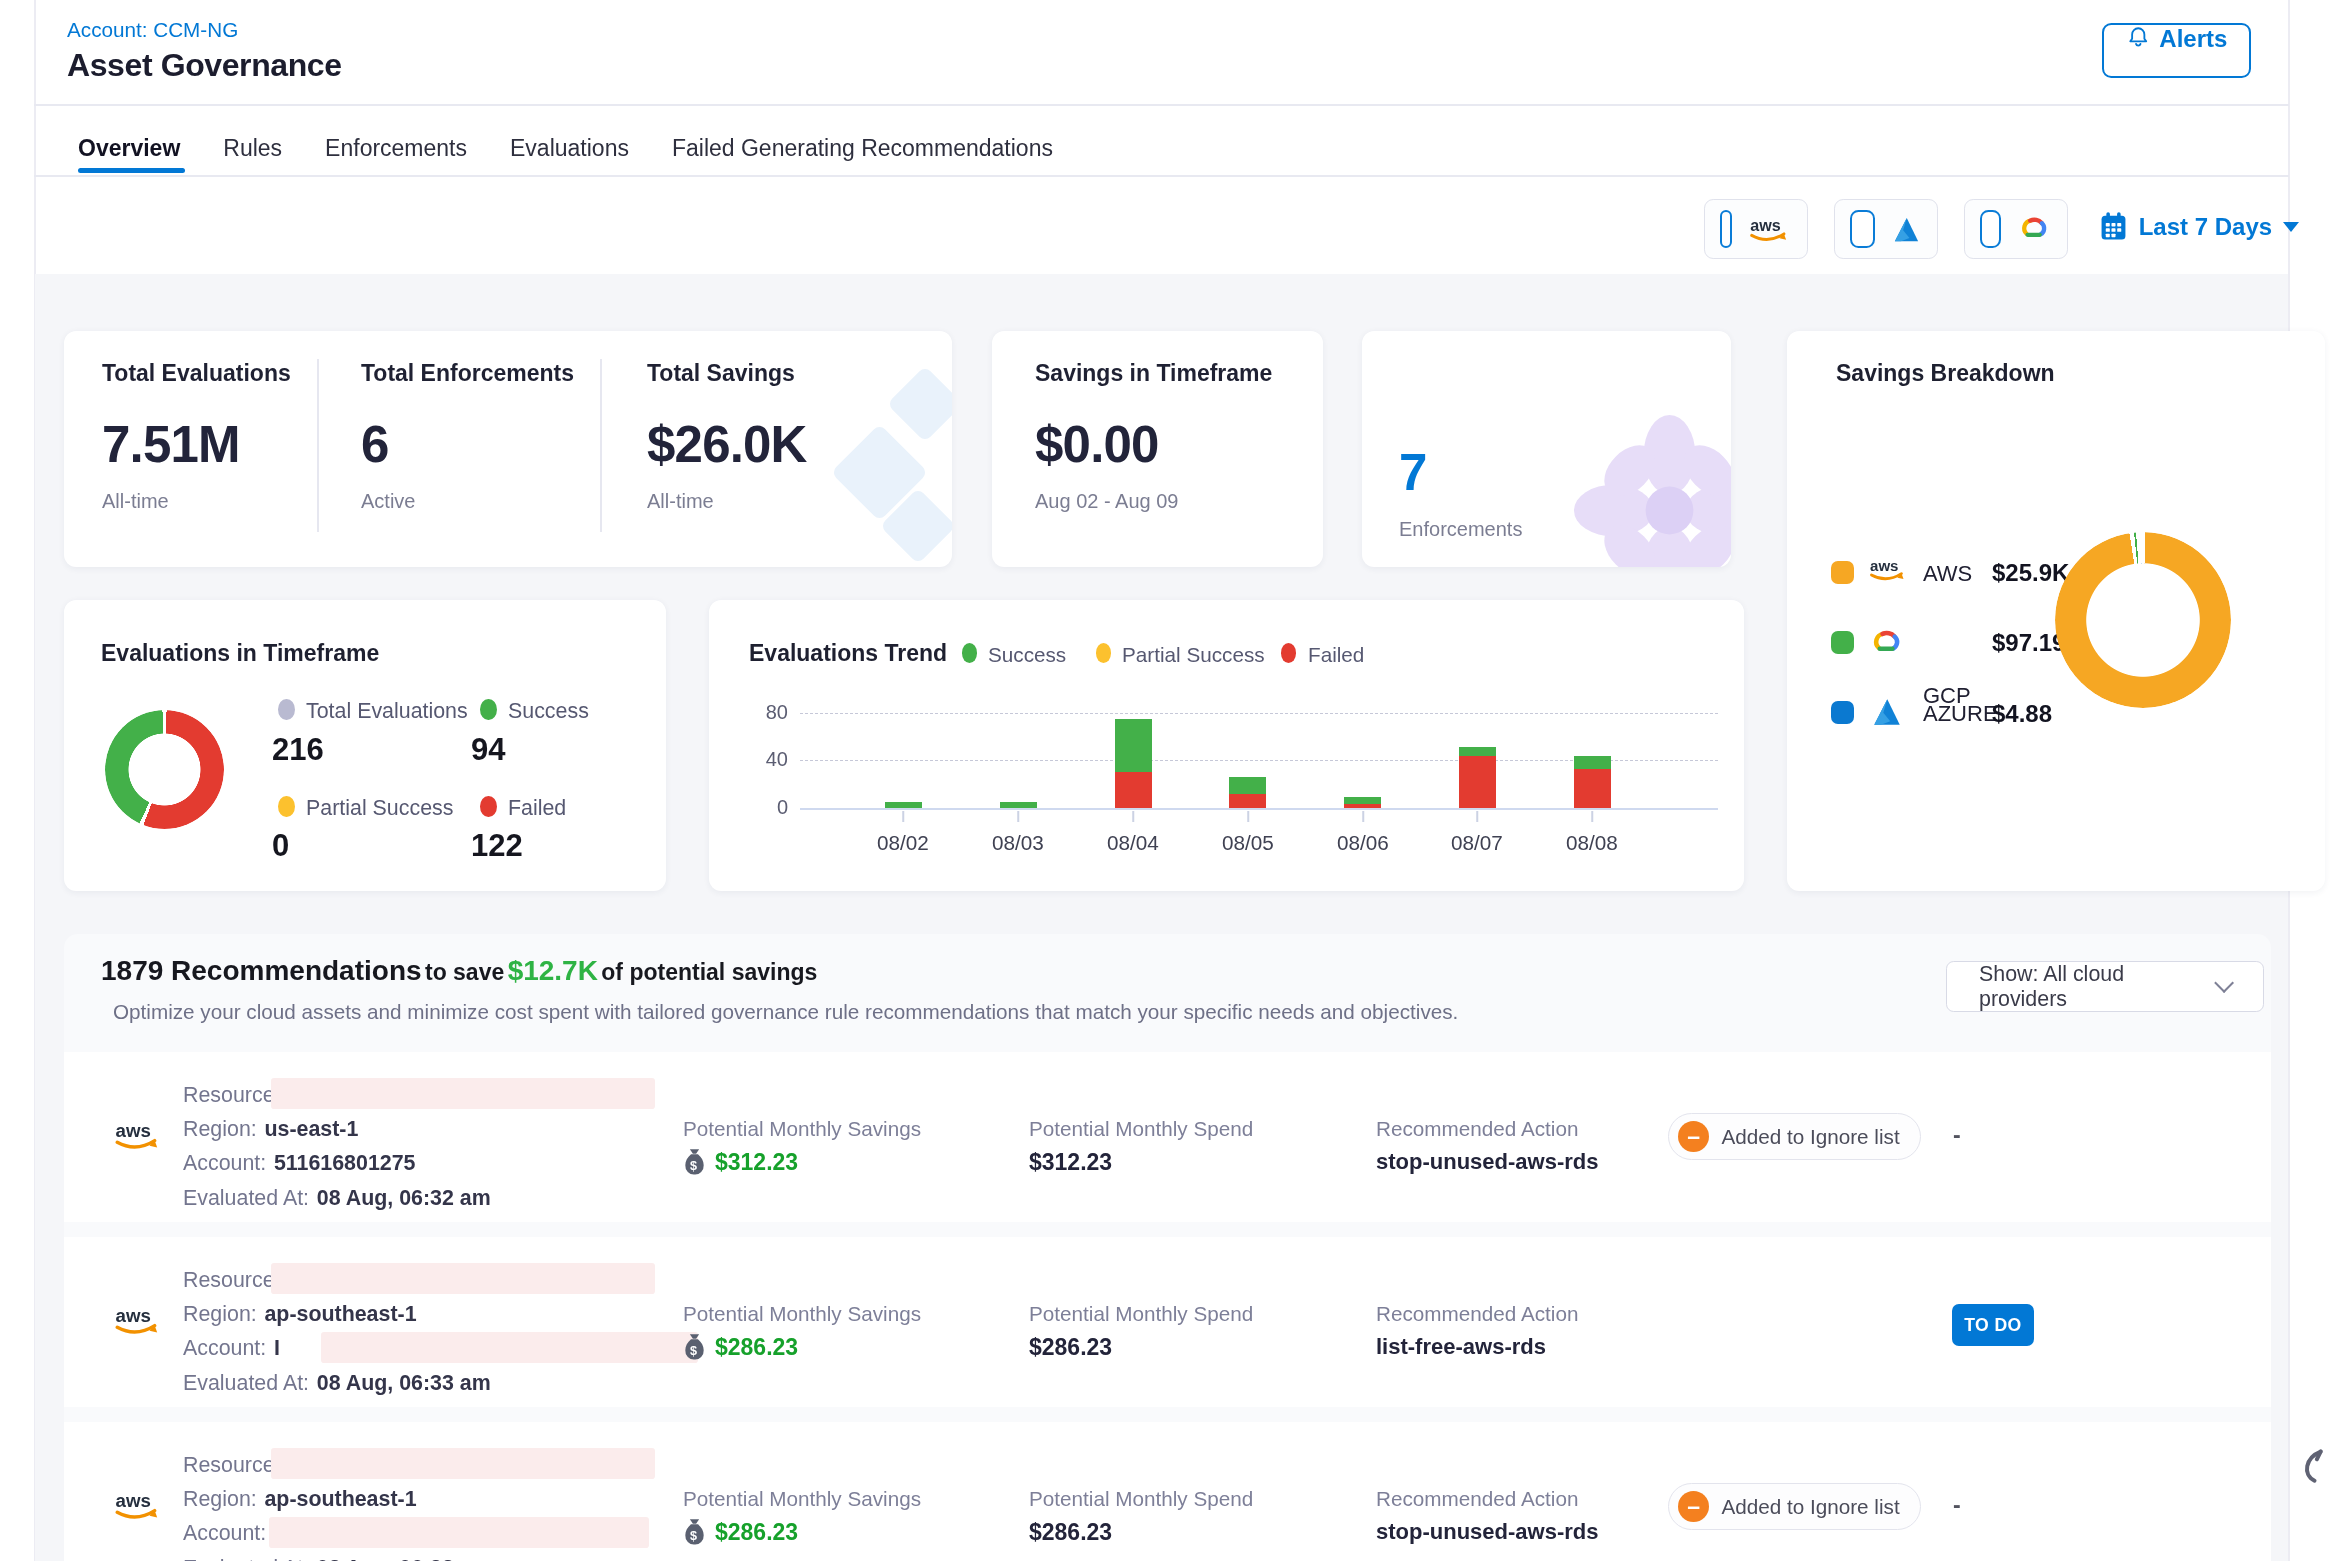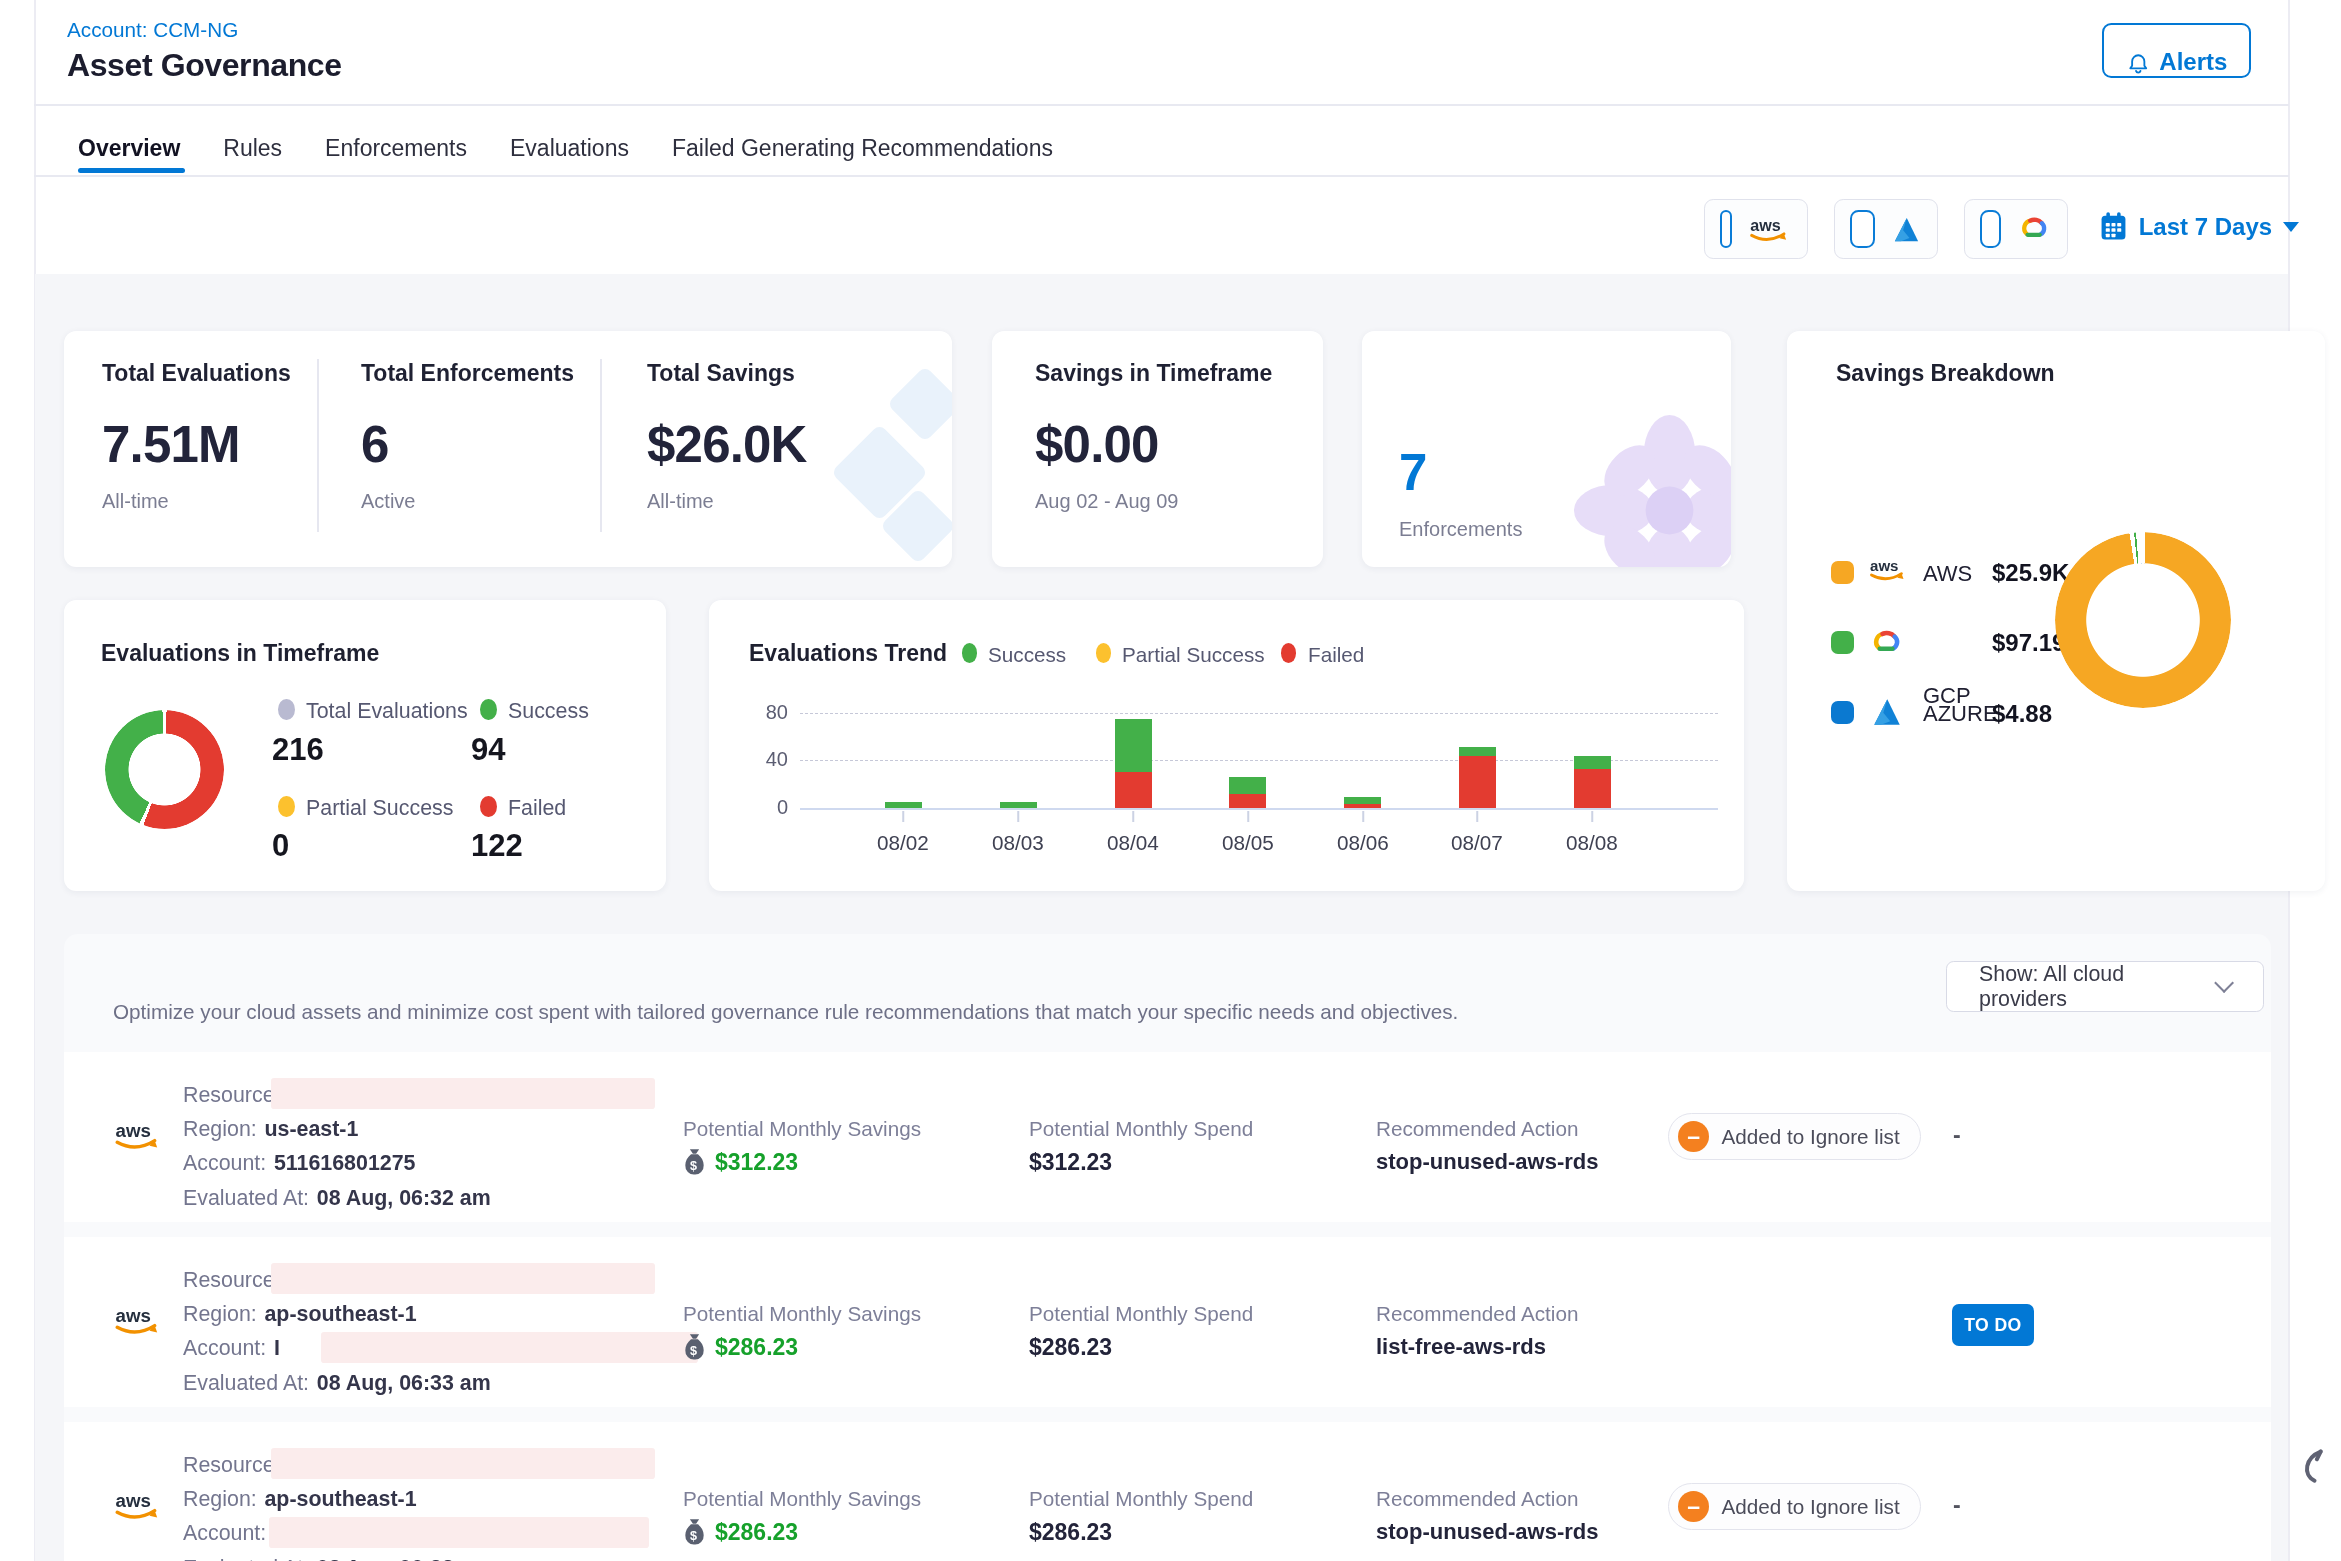--- a/index.html
+++ b/index.html
@@ -9,21 +9,21 @@
   .nowrap{white-space:nowrap;}
   .card{position:absolute;background:#fff;border-radius:12.2px;box-shadow:0 1.5px 6.1px rgba(40,45,80,.06);}
   .hline{position:absolute;background:#e8e9f1;height:1.5px;}
   .vline{position:absolute;background:#ececf3;width:1.5px;}
   .graybg{position:absolute;background:#f5f6f9;}
   .link{color:#0278d5;font-size:20.7px;}
   .page-title{font-size:32px;font-weight:700;color:#1c1d2e;letter-spacing:-0.4px;}
   .tab{font-size:23px;color:#2e2f3e;cursor:pointer;}
   .tab.active{font-weight:700;color:#121222;}
   .tab-underline{position:absolute;background:#0278d5;border-radius:3.1px;}
-  .alerts-btn{position:absolute;display:flex;align-items:flex-end;justify-content:center;gap:9.2px;
+  .alerts-btn{position:absolute;display:flex;align-items:flex-start;justify-content:center;gap:9.2px;
       border:2.3px solid #0278d5;border-radius:9.2px;background:#fff;color:#0278d5;
       font-size:24px;font-weight:700;}
   .provider-box{position:absolute;display:flex;align-items:center;gap:15.3px;padding:0 15.3px;
       border:1.5px solid #e0e2ec;border-radius:9.2px;background:#fcfdfe;box-sizing:border-box;}
   .checkbox{width:26px;height:34px;border:2.3px solid #0a7cd7;border-radius:8.4px;background:#fff;}
   .daterange{position:absolute;display:flex;align-items:center;gap:10.7px;color:#0278d5;
       font-size:24px;font-weight:700;}
   .caret{width:0;height:0;border-left:8.4px solid transparent;border-right:8.4px solid transparent;
       border-top:10.7px solid #0278d5;}
   .stat-label{position:absolute;font-size:23px;font-weight:700;color:#1f2133;white-space:nowrap;}
@@ -309,20 +309,26 @@
       <div class="xtick" style="left: 563px;"></div>
       <span class="xlab" style="left: 563px;">08/06</span>
       <div class="xtick" style="left: 677px;"></div>
       <span class="xlab" style="left: 677px;">08/07</span>
       <div class="xtick" style="left: 792px;"></div>
       <span class="xlab" style="left: 792px;">08/08</span>
     </div>
 
   <div class="panel" style="left:64px;top:934px;width:2207px;height:628px;"></div>
 
+  <div class="abs nowrap" style="left:101px;top:955px;">
+    <span class="rec-count">1879 Recommendations</span>
+    <span class="rec-mid">to save</span>
+    <span class="rec-green">$12.7K</span>
+    <span class="rec-mid">of potential savings</span>
+  </div>
   <div class="rec-sub" style="left:101px;top:1000px;margin-left:12px;">Optimize your cloud assets and minimize cost spent with tailored governance rule recommendations that match your specific needs and objectives.</div>
 
   <div class="show-btn" style="left:1946px;top:961px;width:318px;height:51px;">
     <span>Show: All cloud providers</span>
     <span class="chev"></span>
   </div>
 
   <div class="rec-row" style="top:1052px;">
     <span style="position:absolute;left:49px;top:66px;">
       <svg width="51" height="35" viewBox="0 0 60 40">

